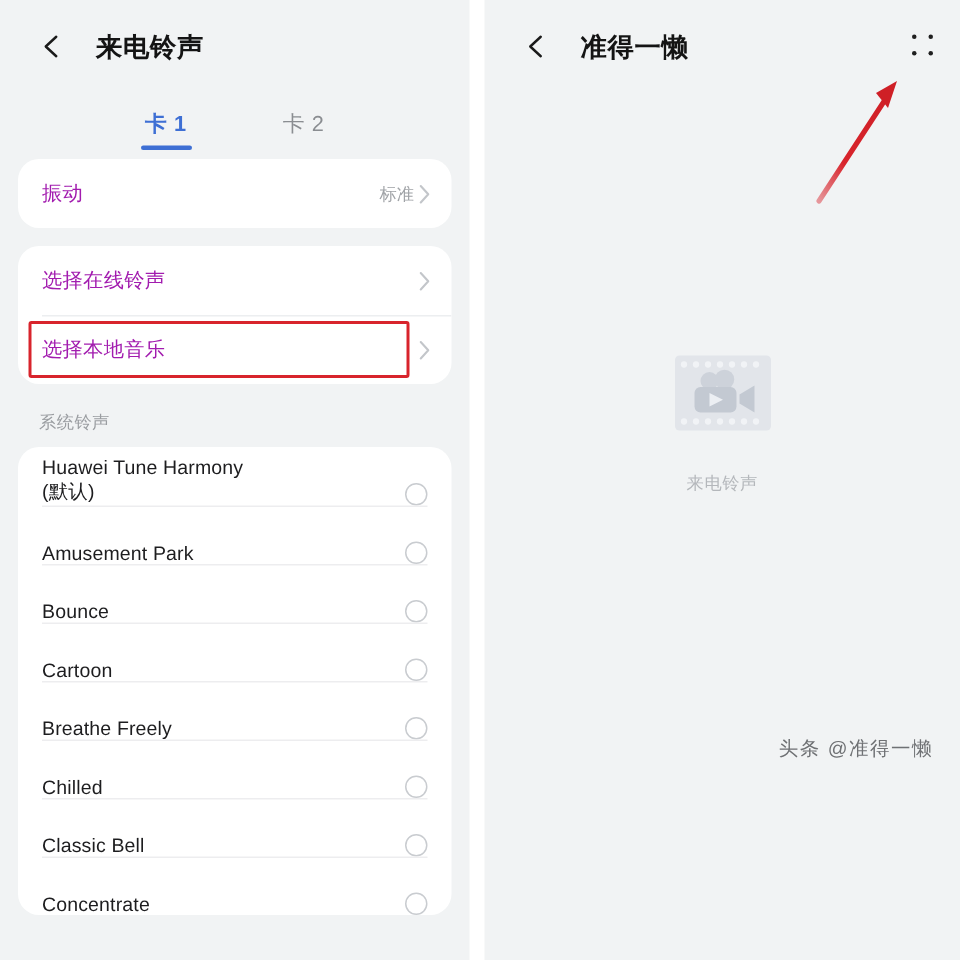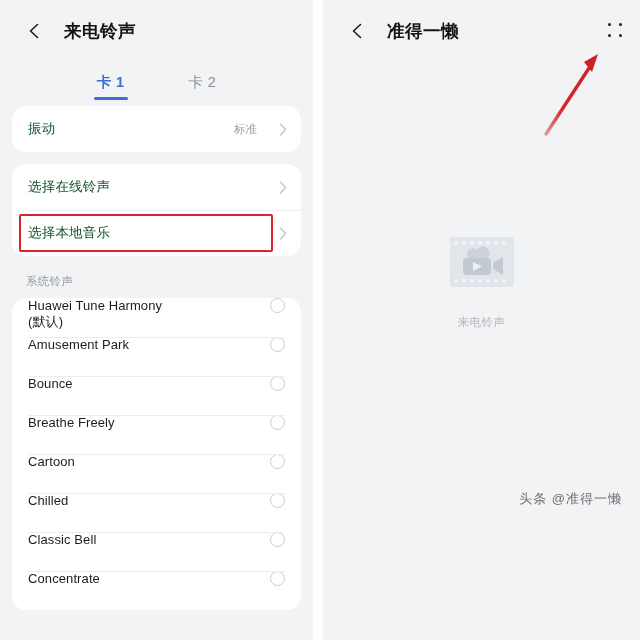--- a/index.html
+++ b/index.html
@@ -106,28 +106,28 @@
     padding: 0 14px 0 16px;
   }
   .row + .row .row-sep {
     position: absolute;
     left: 16px; right: 0; top: 0;
     height: 1px;
     background: #eceef0;
   }
   .row-label {
     font-size: 13.5px;
-    color: #14532d;
+    color: #a21caf;
     letter-spacing: .2px;
   }
   .row-spacer { flex: 1 1 auto; }
   .row-value {
     font-size: 11.5px;
     color: #a0a3a7;
-    margin-right: 22px;
+    margin-right: 3px;
   }
   .chev {
     width: 8px; height: 13px;
     color: #c3c6ca;
     flex: 0 0 auto;
   }
   .chev svg { display: block; }
 
   
   .row.highlight::before {
@@ -144,21 +144,21 @@
     font-size: 11.5px;
     color: #9a9da1;
     padding: 6px 0 9px 26px;
     letter-spacing: .3px;
   }
 
   
   .ring-row {
     position: relative;
     display: flex;
-    align-items: flex-start;
+    align-items: flex-end;
     height: 39px;
     padding: 0 16px 0 16px;
     gap: 45px;
   }
   .ring-row + .ring-row .row-sep {
     position: absolute;
     left: 16px; right: 16px; top: 0;
     height: 1px;
     background: #ededef;
   }
@@ -284,27 +284,27 @@
         <span class="radio"></span>
       </div>
       <div class="ring-row">
         <span class="row-sep"></span>
         <span class="ring-label">Bounce</span>
         <span class="row-spacer"></span>
         <span class="radio"></span>
       </div>
       <div class="ring-row">
         <span class="row-sep"></span>
+        <span class="ring-label">Cartoon</span>
+        <span class="row-spacer"></span>
+        <span class="radio"></span>
+      </div>
+      <div class="ring-row">
+        <span class="row-sep"></span>
         <span class="ring-label">Breathe Freely</span>
-        <span class="row-spacer"></span>
-        <span class="radio"></span>
-      </div>
-      <div class="ring-row">
-        <span class="row-sep"></span>
-        <span class="ring-label">Cartoon</span>
         <span class="row-spacer"></span>
         <span class="radio"></span>
       </div>
       <div class="ring-row">
         <span class="row-sep"></span>
         <span class="ring-label">Chilled</span>
         <span class="row-spacer"></span>
         <span class="radio"></span>
       </div>
       <div class="ring-row">

